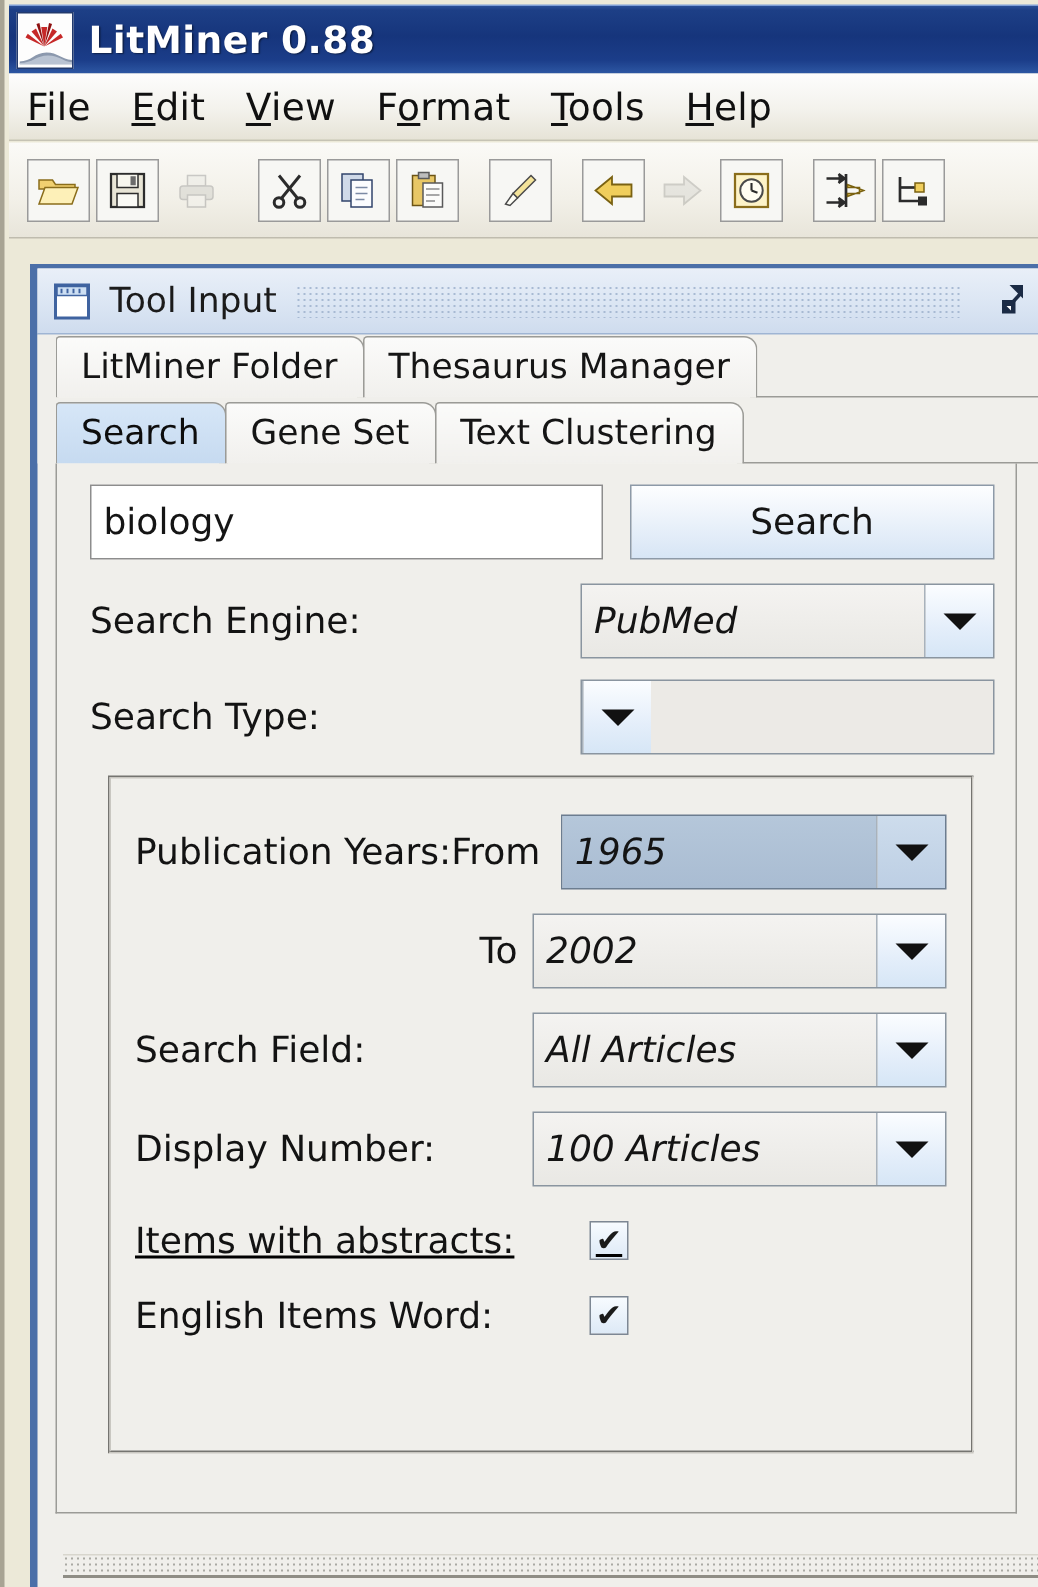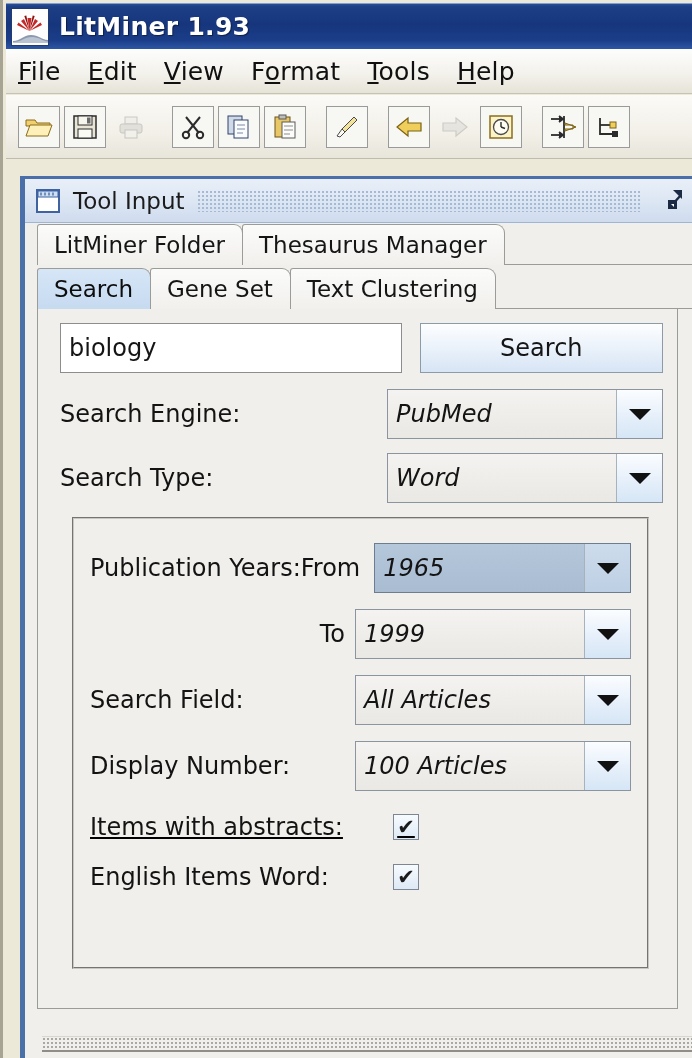--- a/index.html
+++ b/index.html
@@ -216,21 +216,21 @@
         <g fill="#8e1111">
           <path d="M13.5 19 L8.3 4 L10.3 3.4 Z"></path>
           <path d="M13.5 19 L18.7 4 L16.7 3.4 Z"></path>
         </g>
       </svg>
       <svg class="river" viewBox="0 0 36 13">
         <path d="M0 11 C8 11 10 5 18 5 C26 5 28 10 36 10 L36 13 L0 13 Z" fill="#8b98ad"></path>
         <path d="M0 12 C9 12 11 7 19 7 C27 7 29 11.5 36 11.5 L36 13 L0 13 Z" fill="#b9c3d2"></path>
       </svg>
     </div>
-    <div class="title-text">LitMiner  1.93</div>
+    <div class="title-text">LitMiner  0.88</div>
   </div>
 
   <div class="menubar">
     <div class="menu-item"><u>F</u>ile</div>
     <div class="menu-item"><u>E</u>dit</div>
     <div class="menu-item"><u>V</u>iew</div>
     <div class="menu-item">F<u>o</u>rmat</div>
     <div class="menu-item"><u>T</u>ools</div>
     <div class="menu-item"><u>H</u>elp</div>
   </div>
@@ -422,21 +422,20 @@
           <div class="arrow">
               <i class="caret"></i>
             </div>
         </div>
       </div>
 
       <div class="row">
         <div class="label">Search Type:</div>
         <div class="spacer-flex"></div>
         <div class="combo combo-w1">
-          <div class="val">Word</div>
           <div class="arrow">
               <i class="caret"></i>
             </div>
         </div>
       </div>
 
       <div class="group">
 
         <div class="grow">
           <div class="glabel">Publication Years:</div>
@@ -447,21 +446,21 @@
             <div class="arrow">
                 <i class="caret"></i>
               </div>
           </div>
         </div>
 
         <div class="grow">
           <div class="spacer-flex"></div>
           <div class="glabel" style="margin-right:10px;">To</div>
           <div class="combo combo-w1">
-            <div class="val">1999</div>
+            <div class="val">2002</div>
             <div class="arrow">
                 <i class="caret"></i>
               </div>
           </div>
         </div>
 
         <div class="grow">
           <div class="glabel">Search Field:</div>
           <div class="spacer-flex"></div>
           <div class="combo combo-w1">

